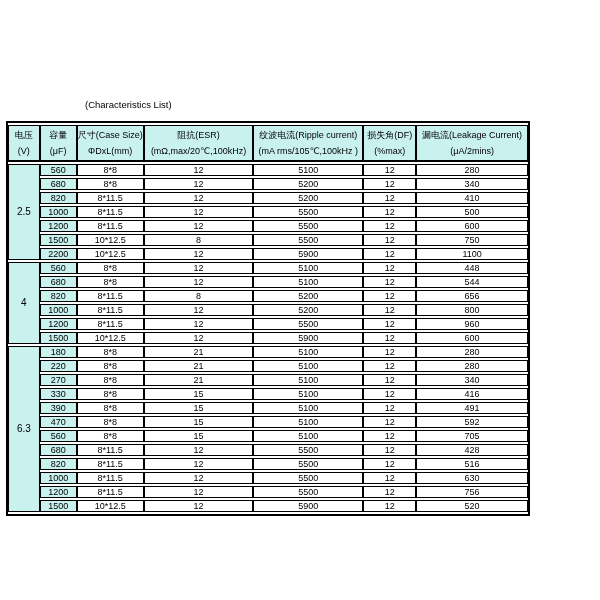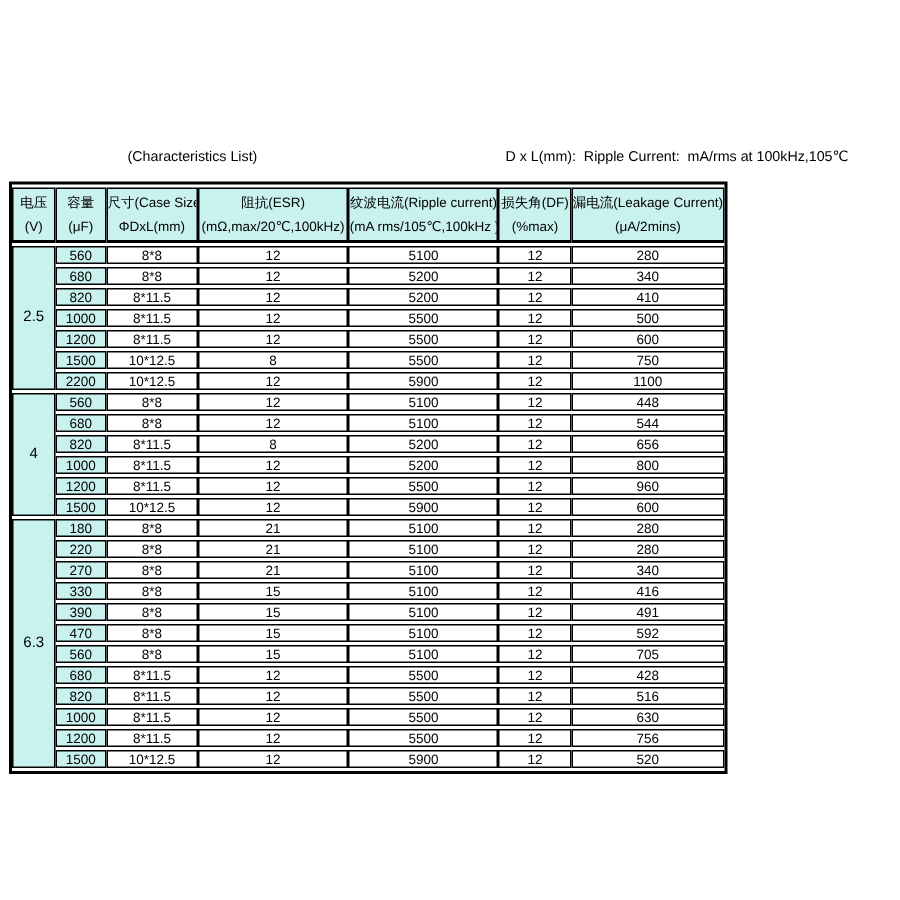--- a/index.html
+++ b/index.html
@@ -36,21 +36,21 @@
   }
   .annotation-right {
     position: absolute;
     left: 337px;
     top: 0;
   }
   table.char-table {
     position: absolute;
     top: 121px;
     left: 6px;
-    width: 479px;
+    width: 524px;
     border-collapse: separate;
     border-spacing: 0 2px;
     border: 2px solid #000000;
     table-layout: fixed;
     background: #ffffff;
     font-size: 9px;
   }
   .char-table th,
   .char-table td {
     border: 1px solid #000000;
@@ -84,21 +84,20 @@
     margin-left: 16px;
   }
 </style>
 </head>
 <body>
 
 <div class="page">
 
   <div class="annotation-row">
     <span class="annotation-left">(Characteristics List)</span>
-    <span class="annotation-right">D x L(mm):  Ripple Current:  mA/rms at 100kHz,105℃</span>
   </div>
 
   <table class="char-table">
     <colgroup>
       <col style="width:6.1%">
       <col style="width:7.1%">
       <col style="width:12.9%">
       <col style="width:21.1%">
       <col style="width:21.1%">
       <col style="width:10.2%">

